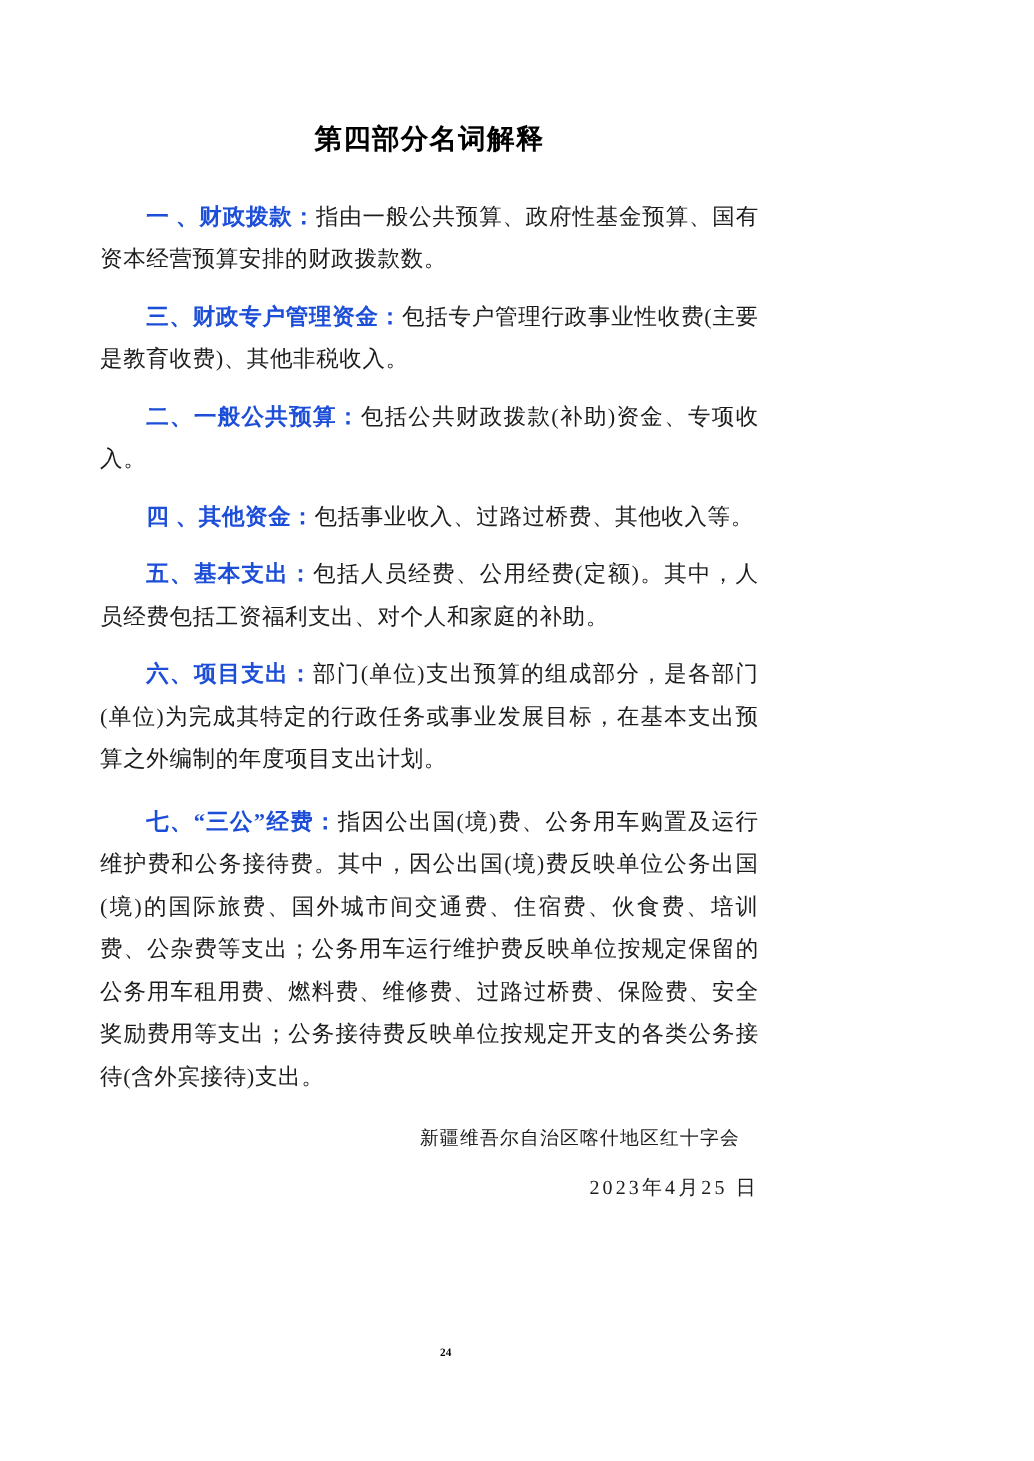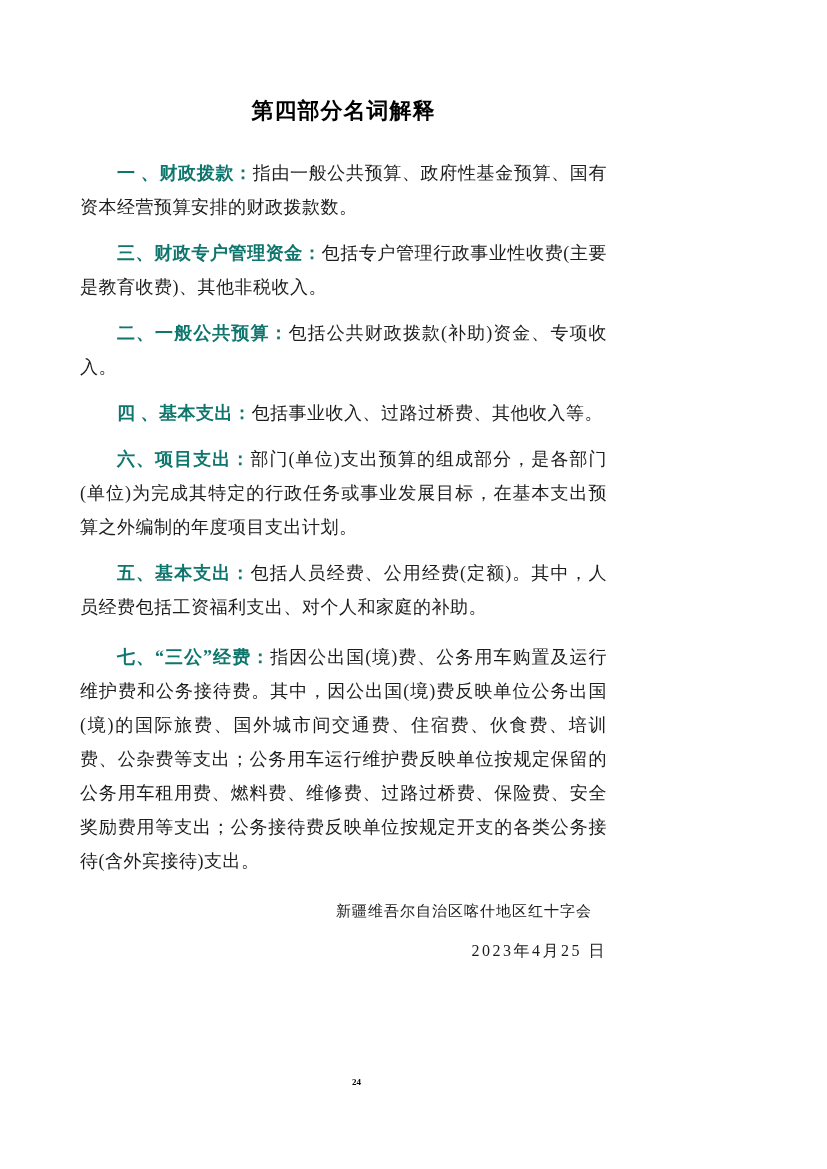--- a/index.html
+++ b/index.html
@@ -36,21 +36,21 @@
     color: #1c1c1c;
   }
   .para.first {
     margin-top: 30px;
   }
   .para.gap {
     margin-top: 16px;
   }
   .para b {
     font-weight: 700;
-    color: #0f766e;
+    color: #1d4ed8;
   }
   .footer-sign {
     margin-top: 16px;
     padding-right: 15px;
     font-size: 15px;
     line-height: 34px;
     letter-spacing: 1px;
     text-align: right;
   }
   .footer-date {
@@ -79,25 +79,25 @@
   <div class="content">
 
     <h1 class="doc-title">第四部分名词解释</h1>
 
     <p class="para first"><b>一 、财政拨款：</b><span>指由一般公共预算、政府性基金预算、国有资本经营预算安排的财政拨款数。</span></p>
 
     <p class="para"><b>三、财政专户管理资金：</b><span>包括专户管理行政事业性收费(主要是教育收费)、其他非税收入。</span></p>
 
     <p class="para"><b>二、一般公共预算：</b><span>包括公共财政拨款(补助)资金、专项收入。</span></p>
 
-    <p class="para"><b>四 、基本支出：</b><span>包括事业收入、过路过桥费、其他收入等。</span></p>
+    <p class="para"><b>四 、其他资金：</b><span>包括事业收入、过路过桥费、其他收入等。</span></p>
+
+    <p class="para"><b>五、基本支出：</b><span>包括人员经费、公用经费(定额)。其中，人员经费包括工资福利支出、对个人和家庭的补助。</span></p>
 
     <p class="para"><b>六、项目支出：</b><span>部门(单位)支出预算的组成部分，是各部门(单位)为完成其特定的行政任务或事业发展目标，在基本支出预算之外编制的年度项目支出计划。</span></p>
-
-    <p class="para"><b>五、基本支出：</b><span>包括人员经费、公用经费(定额)。其中，人员经费包括工资福利支出、对个人和家庭的补助。</span></p>
 
     <p class="para gap"><b>七、“三公”经费：</b><span>指因公出国(境)费、公务用车购置及运行维护费和公务接待费。其中，因公出国(境)费反映单位公务出国(境)的国际旅费、国外城市间交通费、住宿费、伙食费、培训费、公杂费等支出；公务用车运行维护费反映单位按规定保留的公务用车租用费、燃料费、维修费、过路过桥费、保险费、安全奖励费用等支出；公务接待费反映单位按规定开支的各类公务接待(含外宾接待)支出。</span></p>
 
 
     <div class="footer-sign">新疆维吾尔自治区喀什地区红十字会</div>
 
     <div class="footer-date">2023年4月25 日</div>
 
   </div>
 

